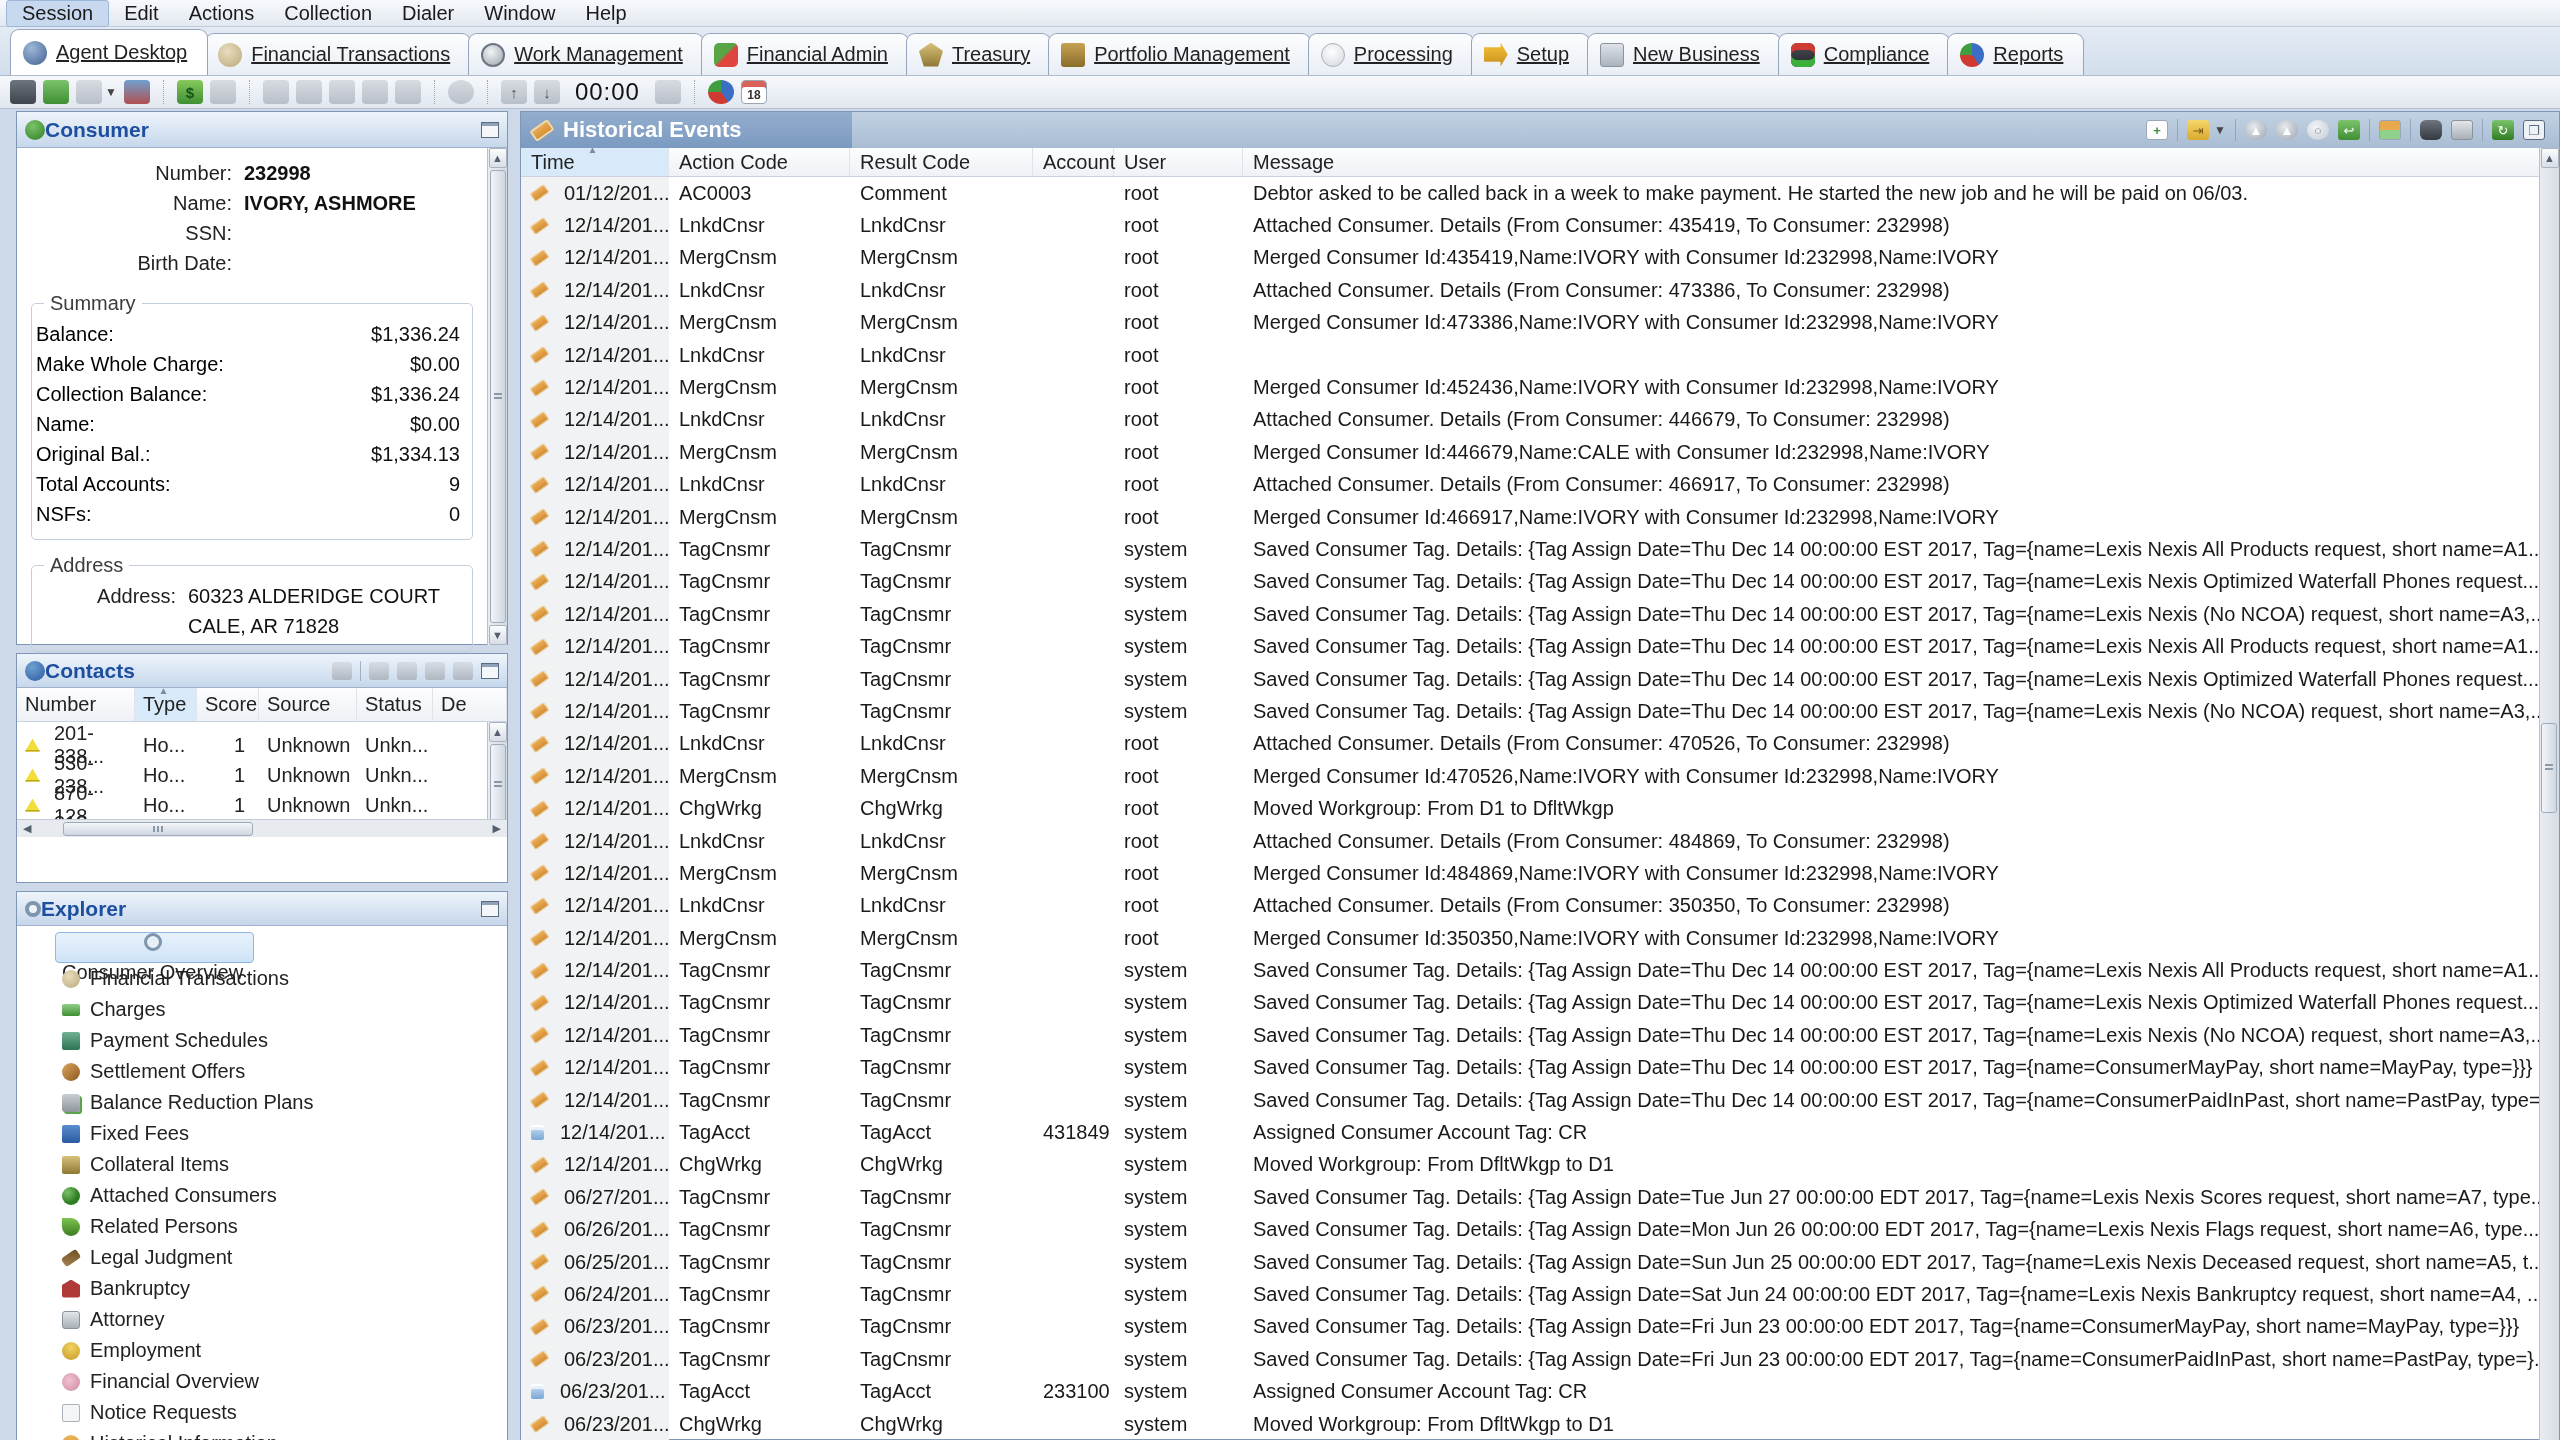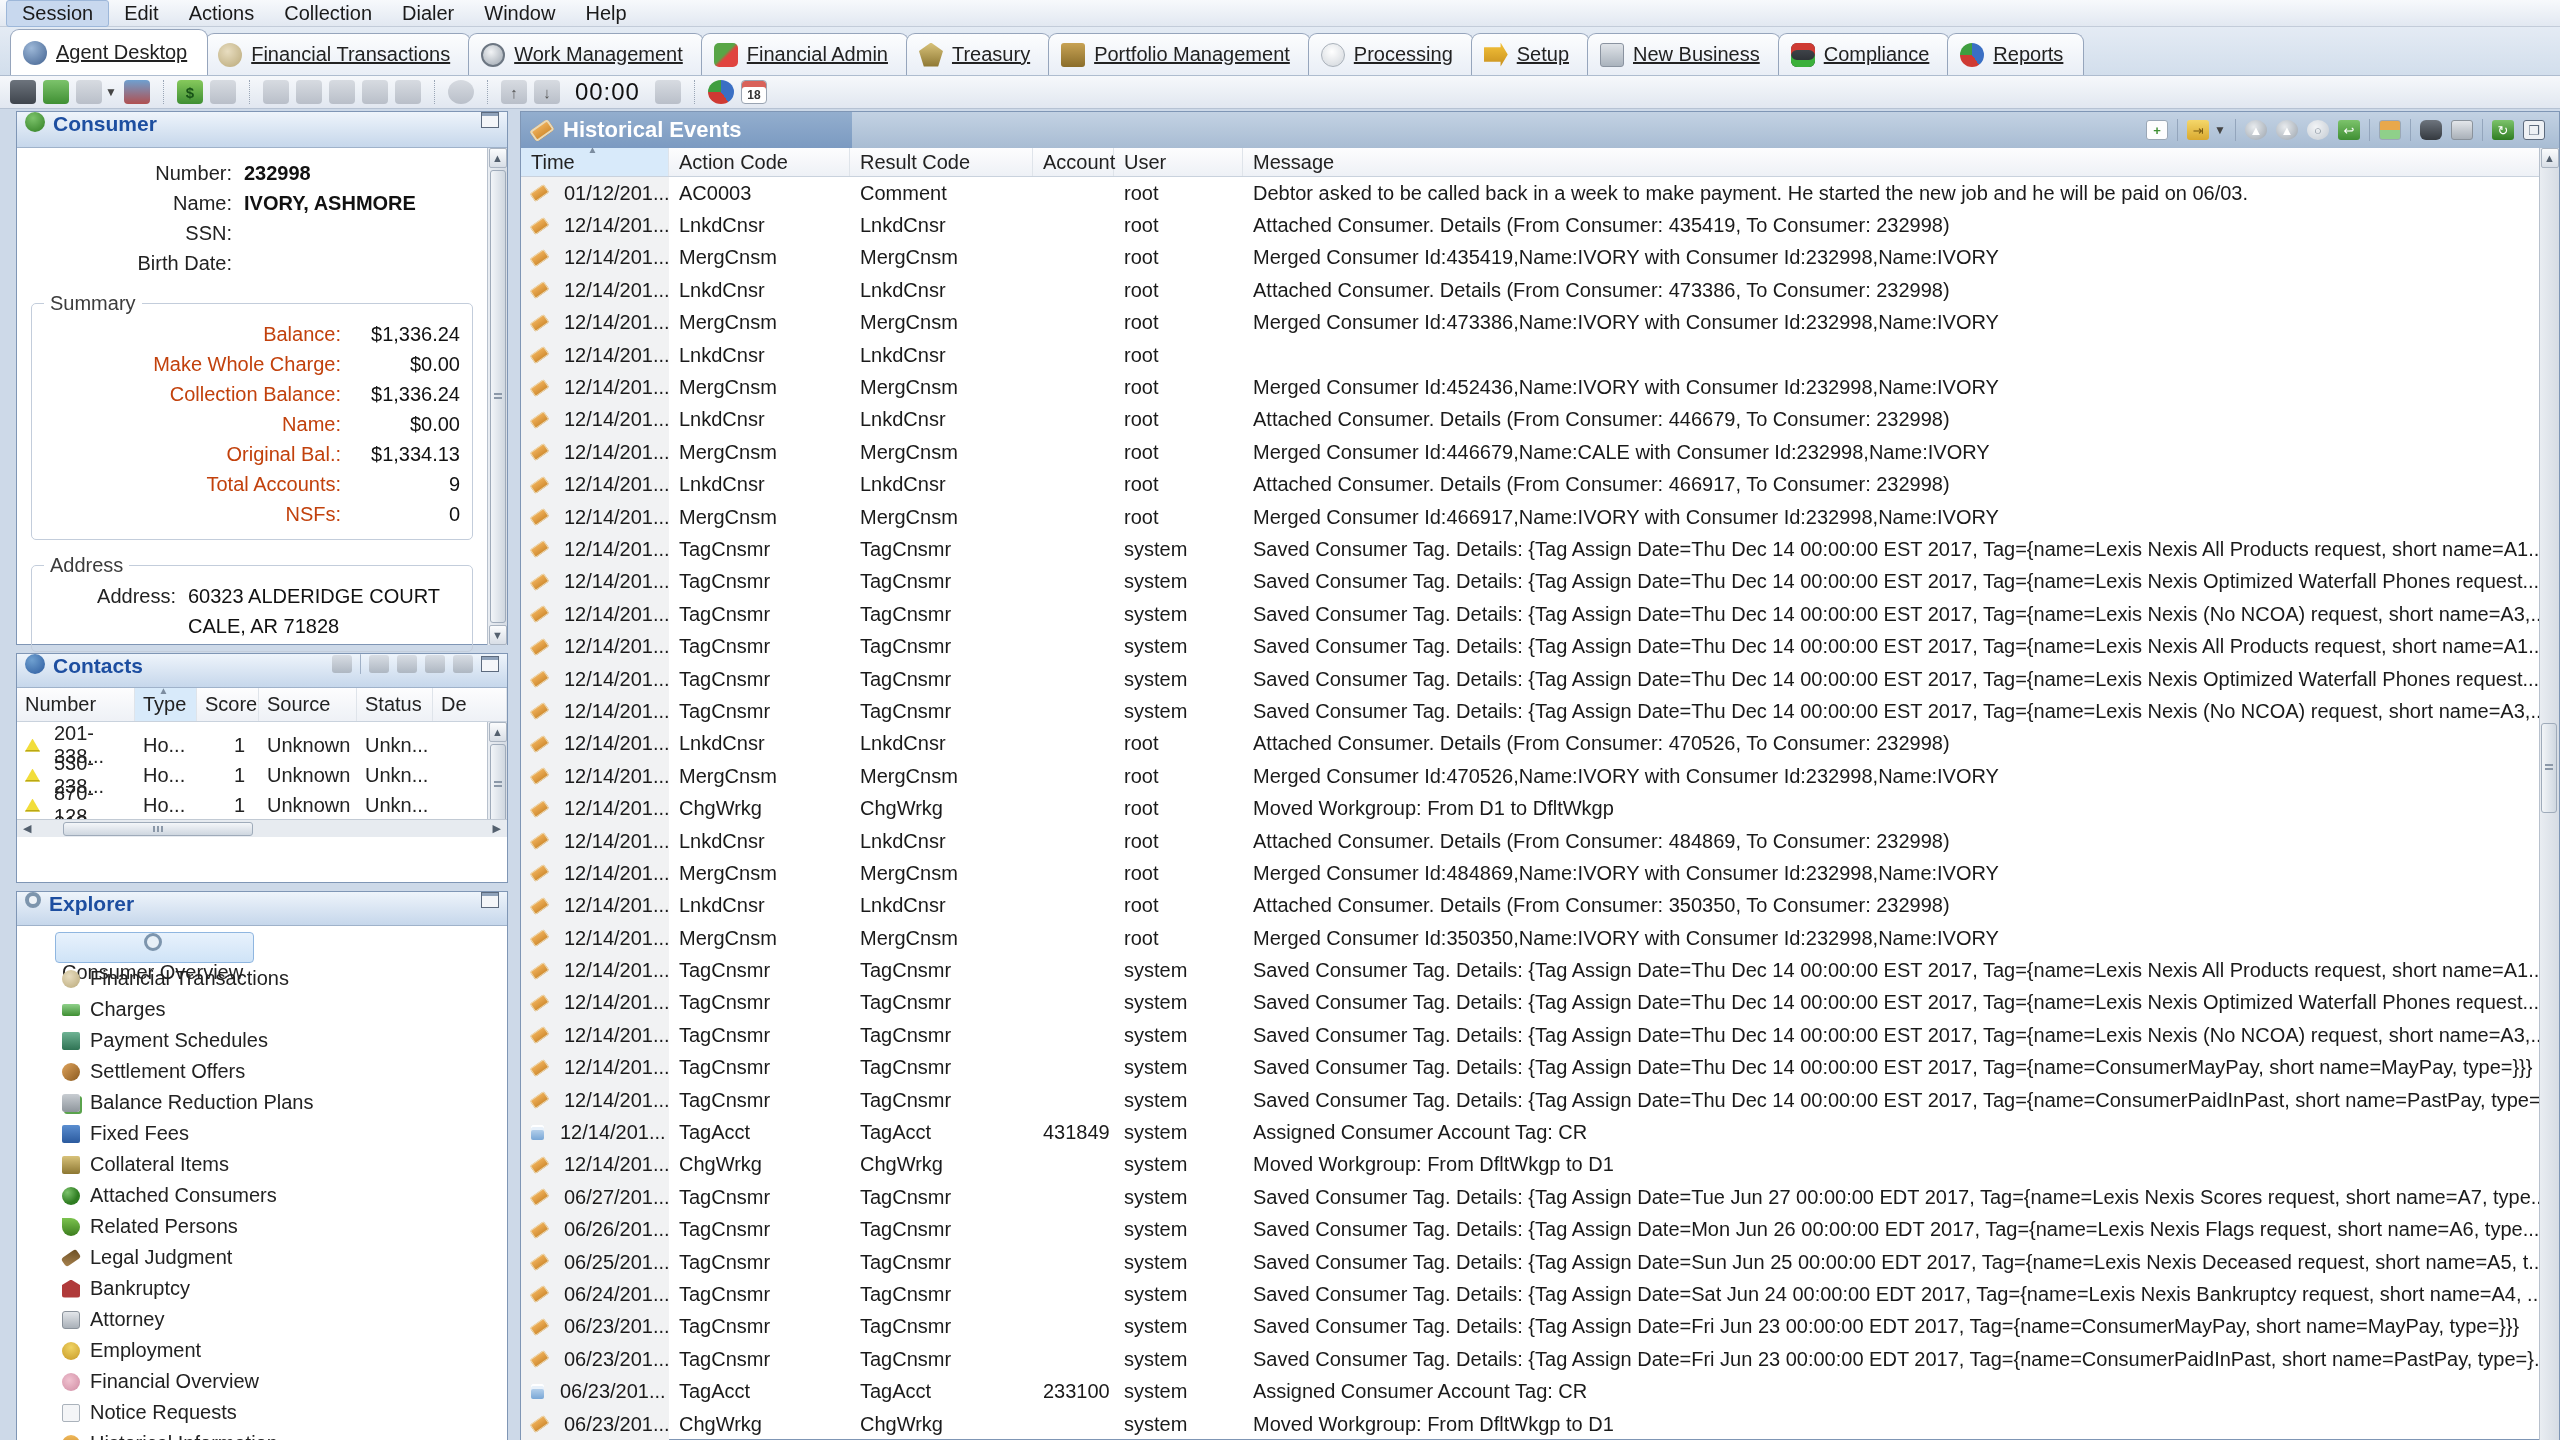--- a/index.html
+++ b/index.html
@@ -45,21 +45,21 @@
   .tbtn.money { background:linear-gradient(#86c95c,#3f8f33); color:#175217; font-weight:bold; }
   .tbtn.pie   { background:conic-gradient(#3a6fc4 0 40%,#cf3a33 40% 75%,#3f9e3f 75% 100%); border-radius:50%; }
   .tbtn.cal   { background:#fff; border:1px solid #9aa4b2; color:#333; font-size:12px; font-weight:bold;
     box-shadow:inset 0 6px 0 #d9625a; padding-top:5px; }
   .drop { font-size:12px; color:#444; margin-left:-4px; }
   .timer { font-size:24px; color:#111; letter-spacing:1px; padding:0 8px; }
 
   
   .workspace { position:absolute; top:110px; left:0; right:0; bottom:0; }
   .panel { position:absolute; background:#fff; border:1px solid #7f96b5; }
-  .phead { height:36px; display:flex; align-items:flex-start; gap:8px; padding:0 8px;
+  .phead { height:36px; display:flex; align-items:center; gap:0; padding:0 8px;
     background:linear-gradient(#eef4fb,#c6d7eb); border-bottom:1px solid #9fb2ca; }
   .ptitle { font-size:21px; font-weight:bold; color:#1d4ea0; }
   .grow { flex:1; }
   .maxbox { width:18px; height:16px; border:1px solid #5c6a7d; background:#f4f6f9;
     box-shadow:inset 0 3px 0 #8fa2ba; }
   .hicon { width:20px; height:20px; border-radius:4px; }
 
   
   #consumer { left:16px; top:1px;  width:492px; height:534px; }
   .cbody { position:relative; height:497px; padding:10px 30px 0 10px; }
@@ -72,21 +72,21 @@
   .sthumb { width:16px; flex:1; margin:2px 0; background:linear-gradient(90deg,#f2f5f8,#cfd7e0);
     border:1px solid #9fabba; border-radius:3px; position:relative; }
   .sthumb::after { content:""; position:absolute; left:3px; right:3px; top:50%; height:8px;
     margin-top:-4px; background:repeating-linear-gradient(#8b98a8 0 2px,transparent 2px 4px); }
   .frow { display:grid; grid-template-columns:205px 1fr; column-gap:12px; line-height:30px; }
   .frow .lab { text-align:right; font-size:20px; color:#222; }
   .frow .val { font-size:20px; font-weight:bold; color:#111; }
   fieldset { border:1px solid #c3cddb; border-radius:5px; margin:14px 4px 0 4px; padding:4px 12px 10px 4px; }
   legend { font-size:20px; color:#3c3c3c; padding:0 6px; margin-left:8px; }
   .srow { display:grid; grid-template-columns:305px 1fr; line-height:30px; }
-  .srow .lab { text-align:right; font-size:20px; color:#c2410c; }
+  .srow .lab { font-size:20px; color:#000000; }
   .srow .val { text-align:right; font-size:20px; color:#111; }
   .arow { display:grid; grid-template-columns:140px 1fr; column-gap:12px; line-height:30px; }
   .arow .lab { text-align:right; font-size:20px; color:#222; }
   .arow .val { font-size:20px; color:#111; }
 
   
   #contacts { left:16px; top:543px; width:492px; height:230px; }
   #contacts .phead { height:34px; }
   .chead-icons { display:flex; align-items:center; gap:8px; }
   .mini { width:20px; height:18px; border-radius:3px; background:linear-gradient(#d8dde4,#aeb7c2); }

